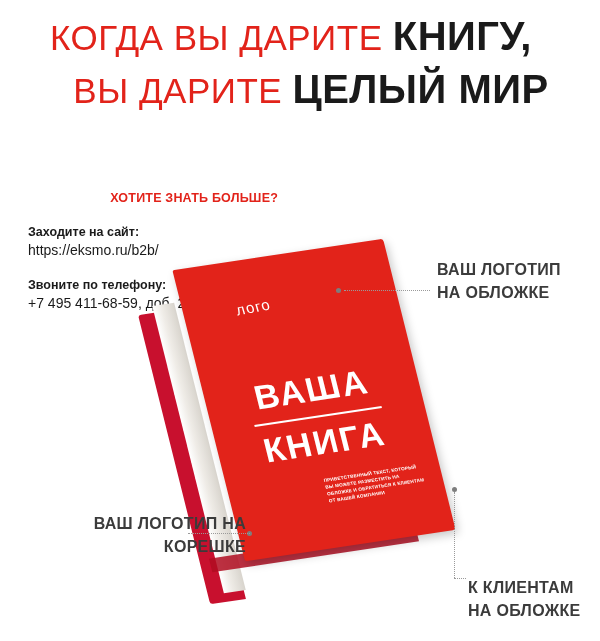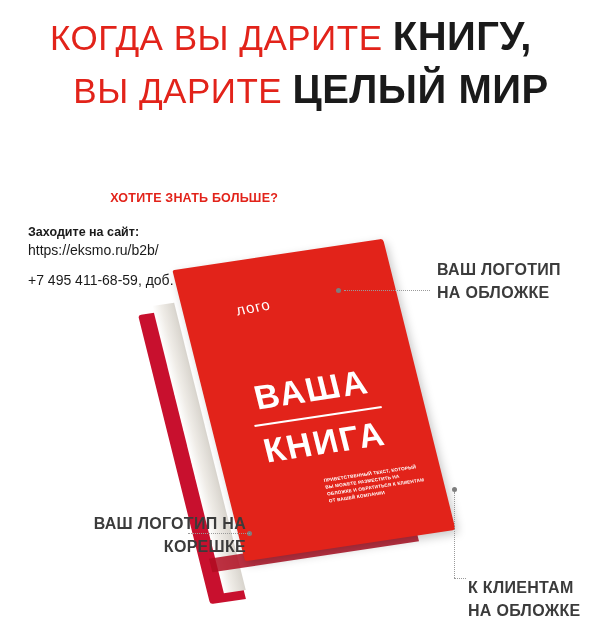--- a/index.html
+++ b/index.html
@@ -272,20 +272,21 @@
     </span>
     <span class="headline-line line2">
       <span class="hl-red">ВЫ ДАРИТЕ </span><span class="hl-black">ЦЕЛЫЙ МИР</span>
     </span>
   </div>
 
   <div class="contact">
     <div class="contact-title">ХОТИТЕ ЗНАТЬ БОЛЬШЕ?</div>
     <div class="contact-label">Заходите на сайт:</div>
     <div class="contact-value">https://eksmo.ru/b2b/</div>
+    <div class="contact-label">Звоните по телефону:</div>
     <div class="contact-value last">+7 495 411-68-59, доб. 2261</div>
   </div>
 
   <div class="book-area">
 
     <div class="book-spine">
       <div class="spine-text">ВАША КНИГА</div>
     </div>
 
     <div class="book-pages"></div>

